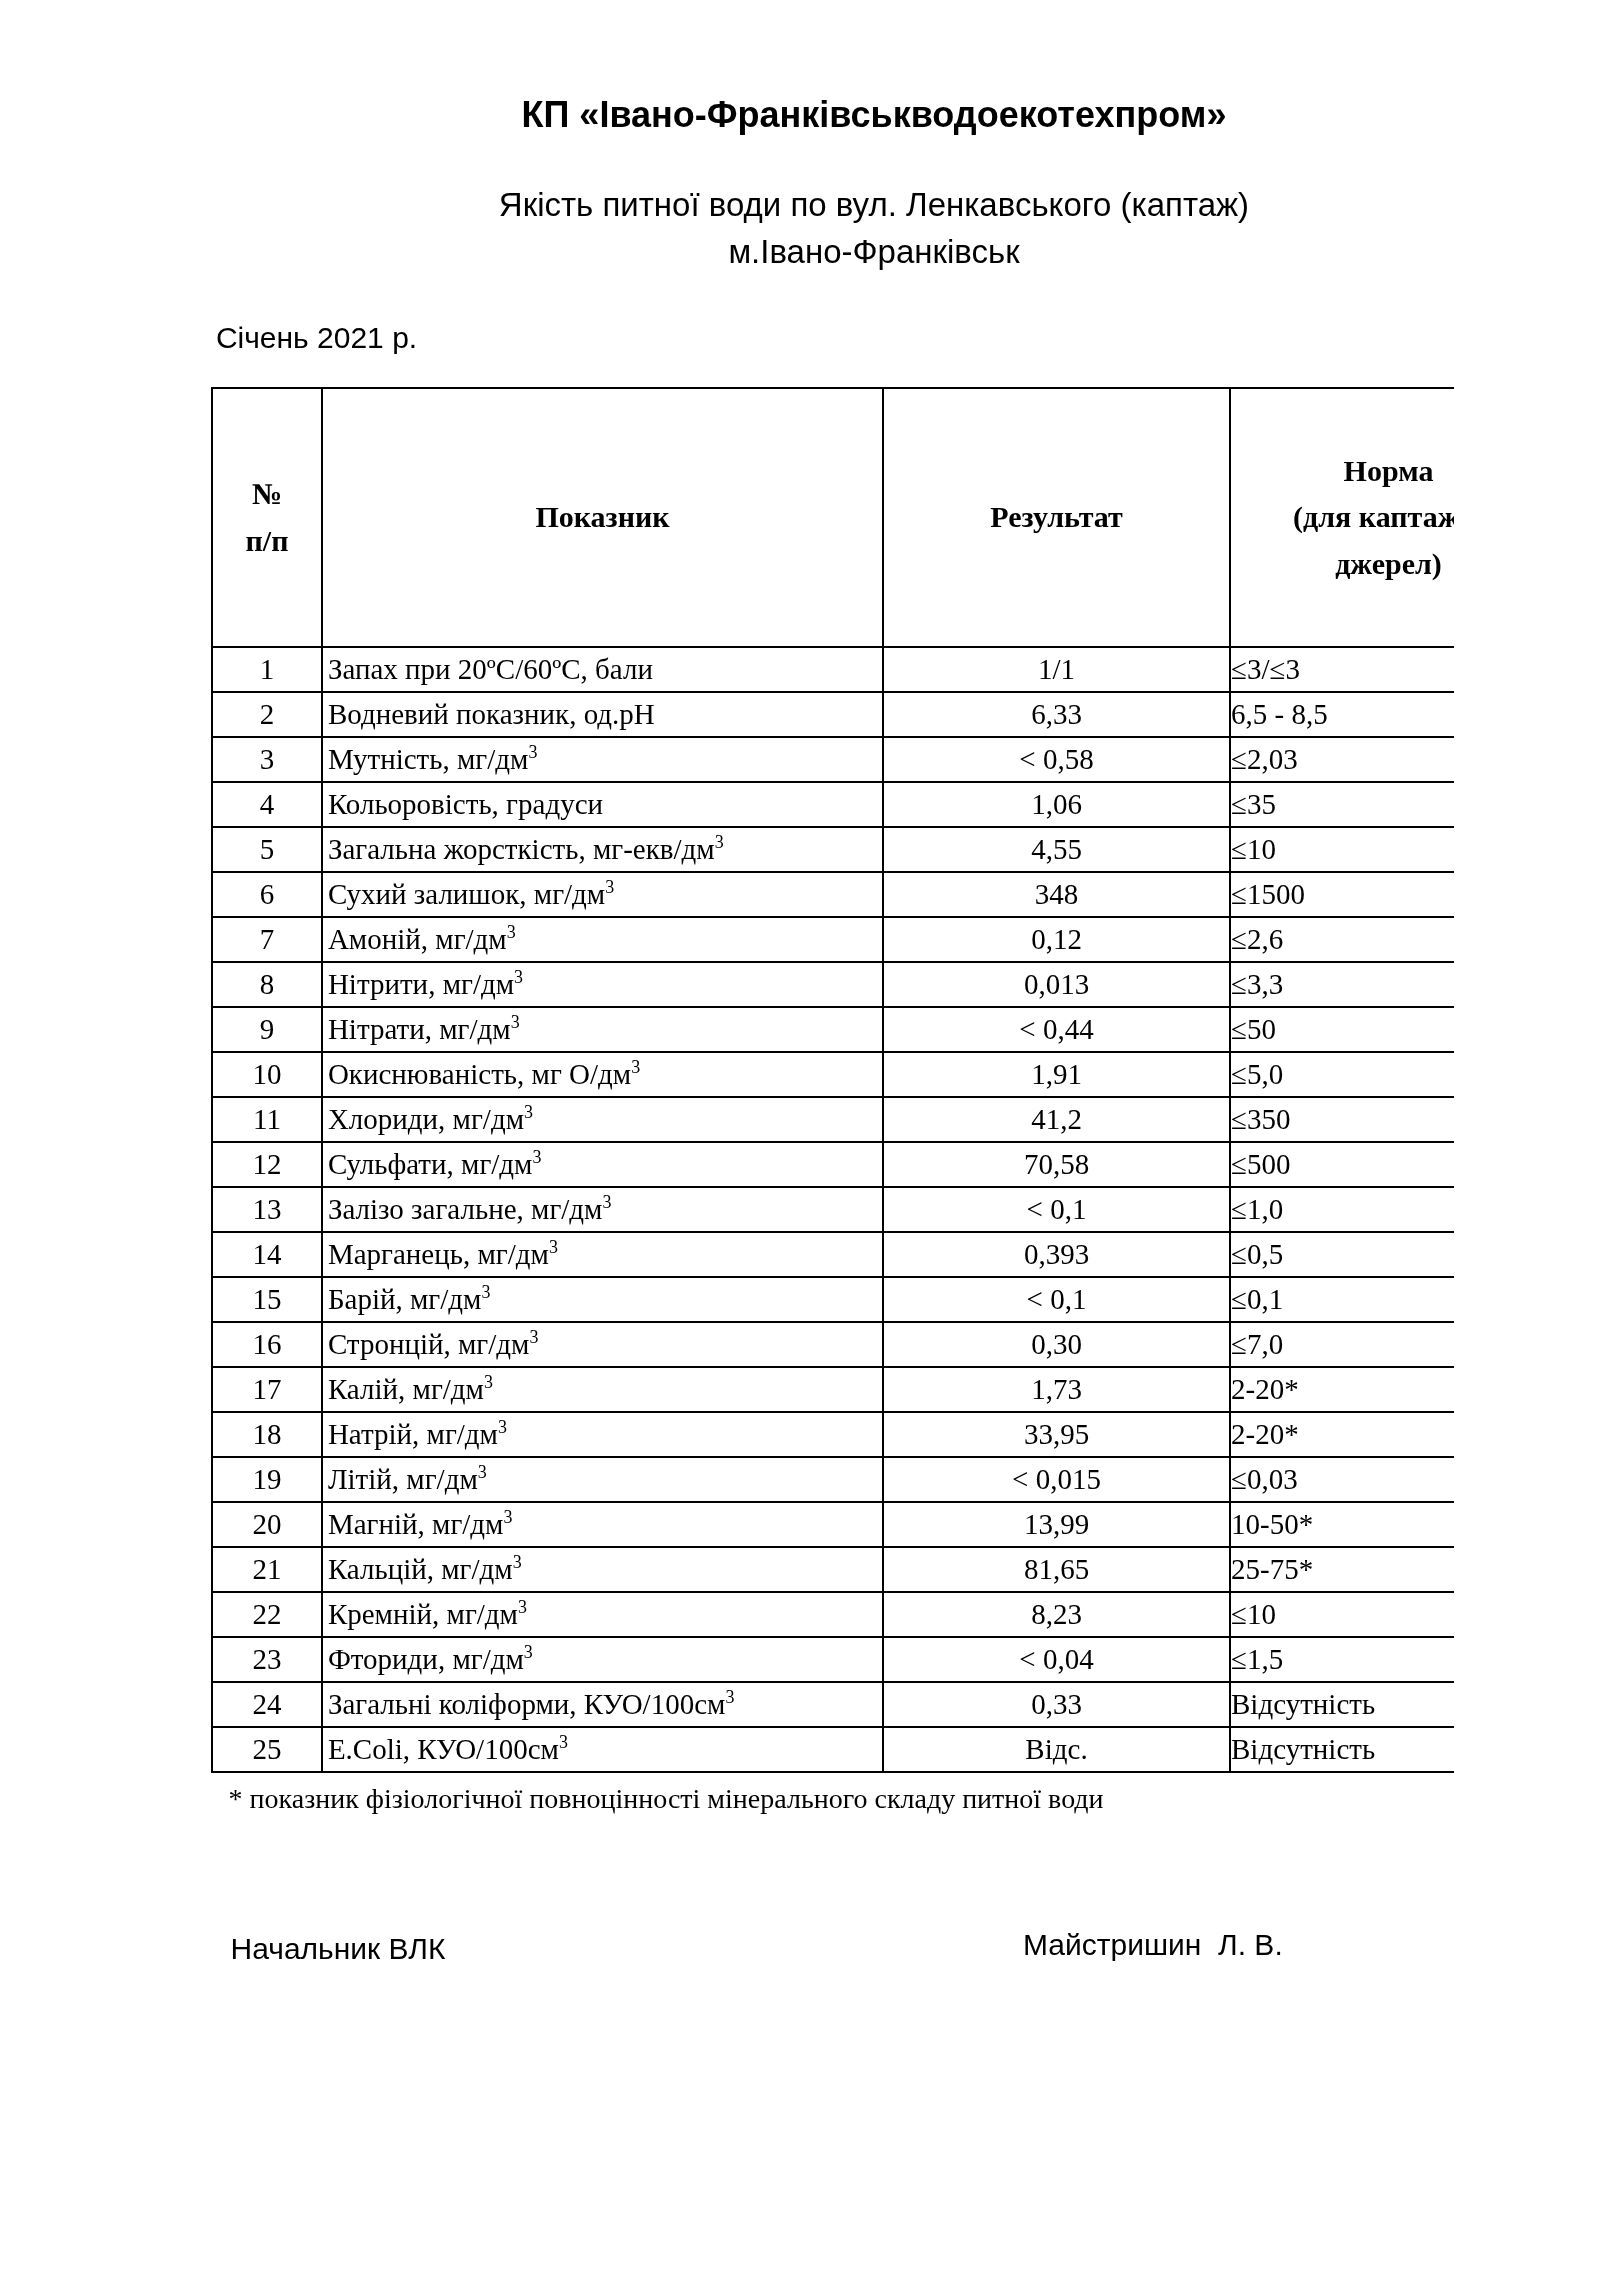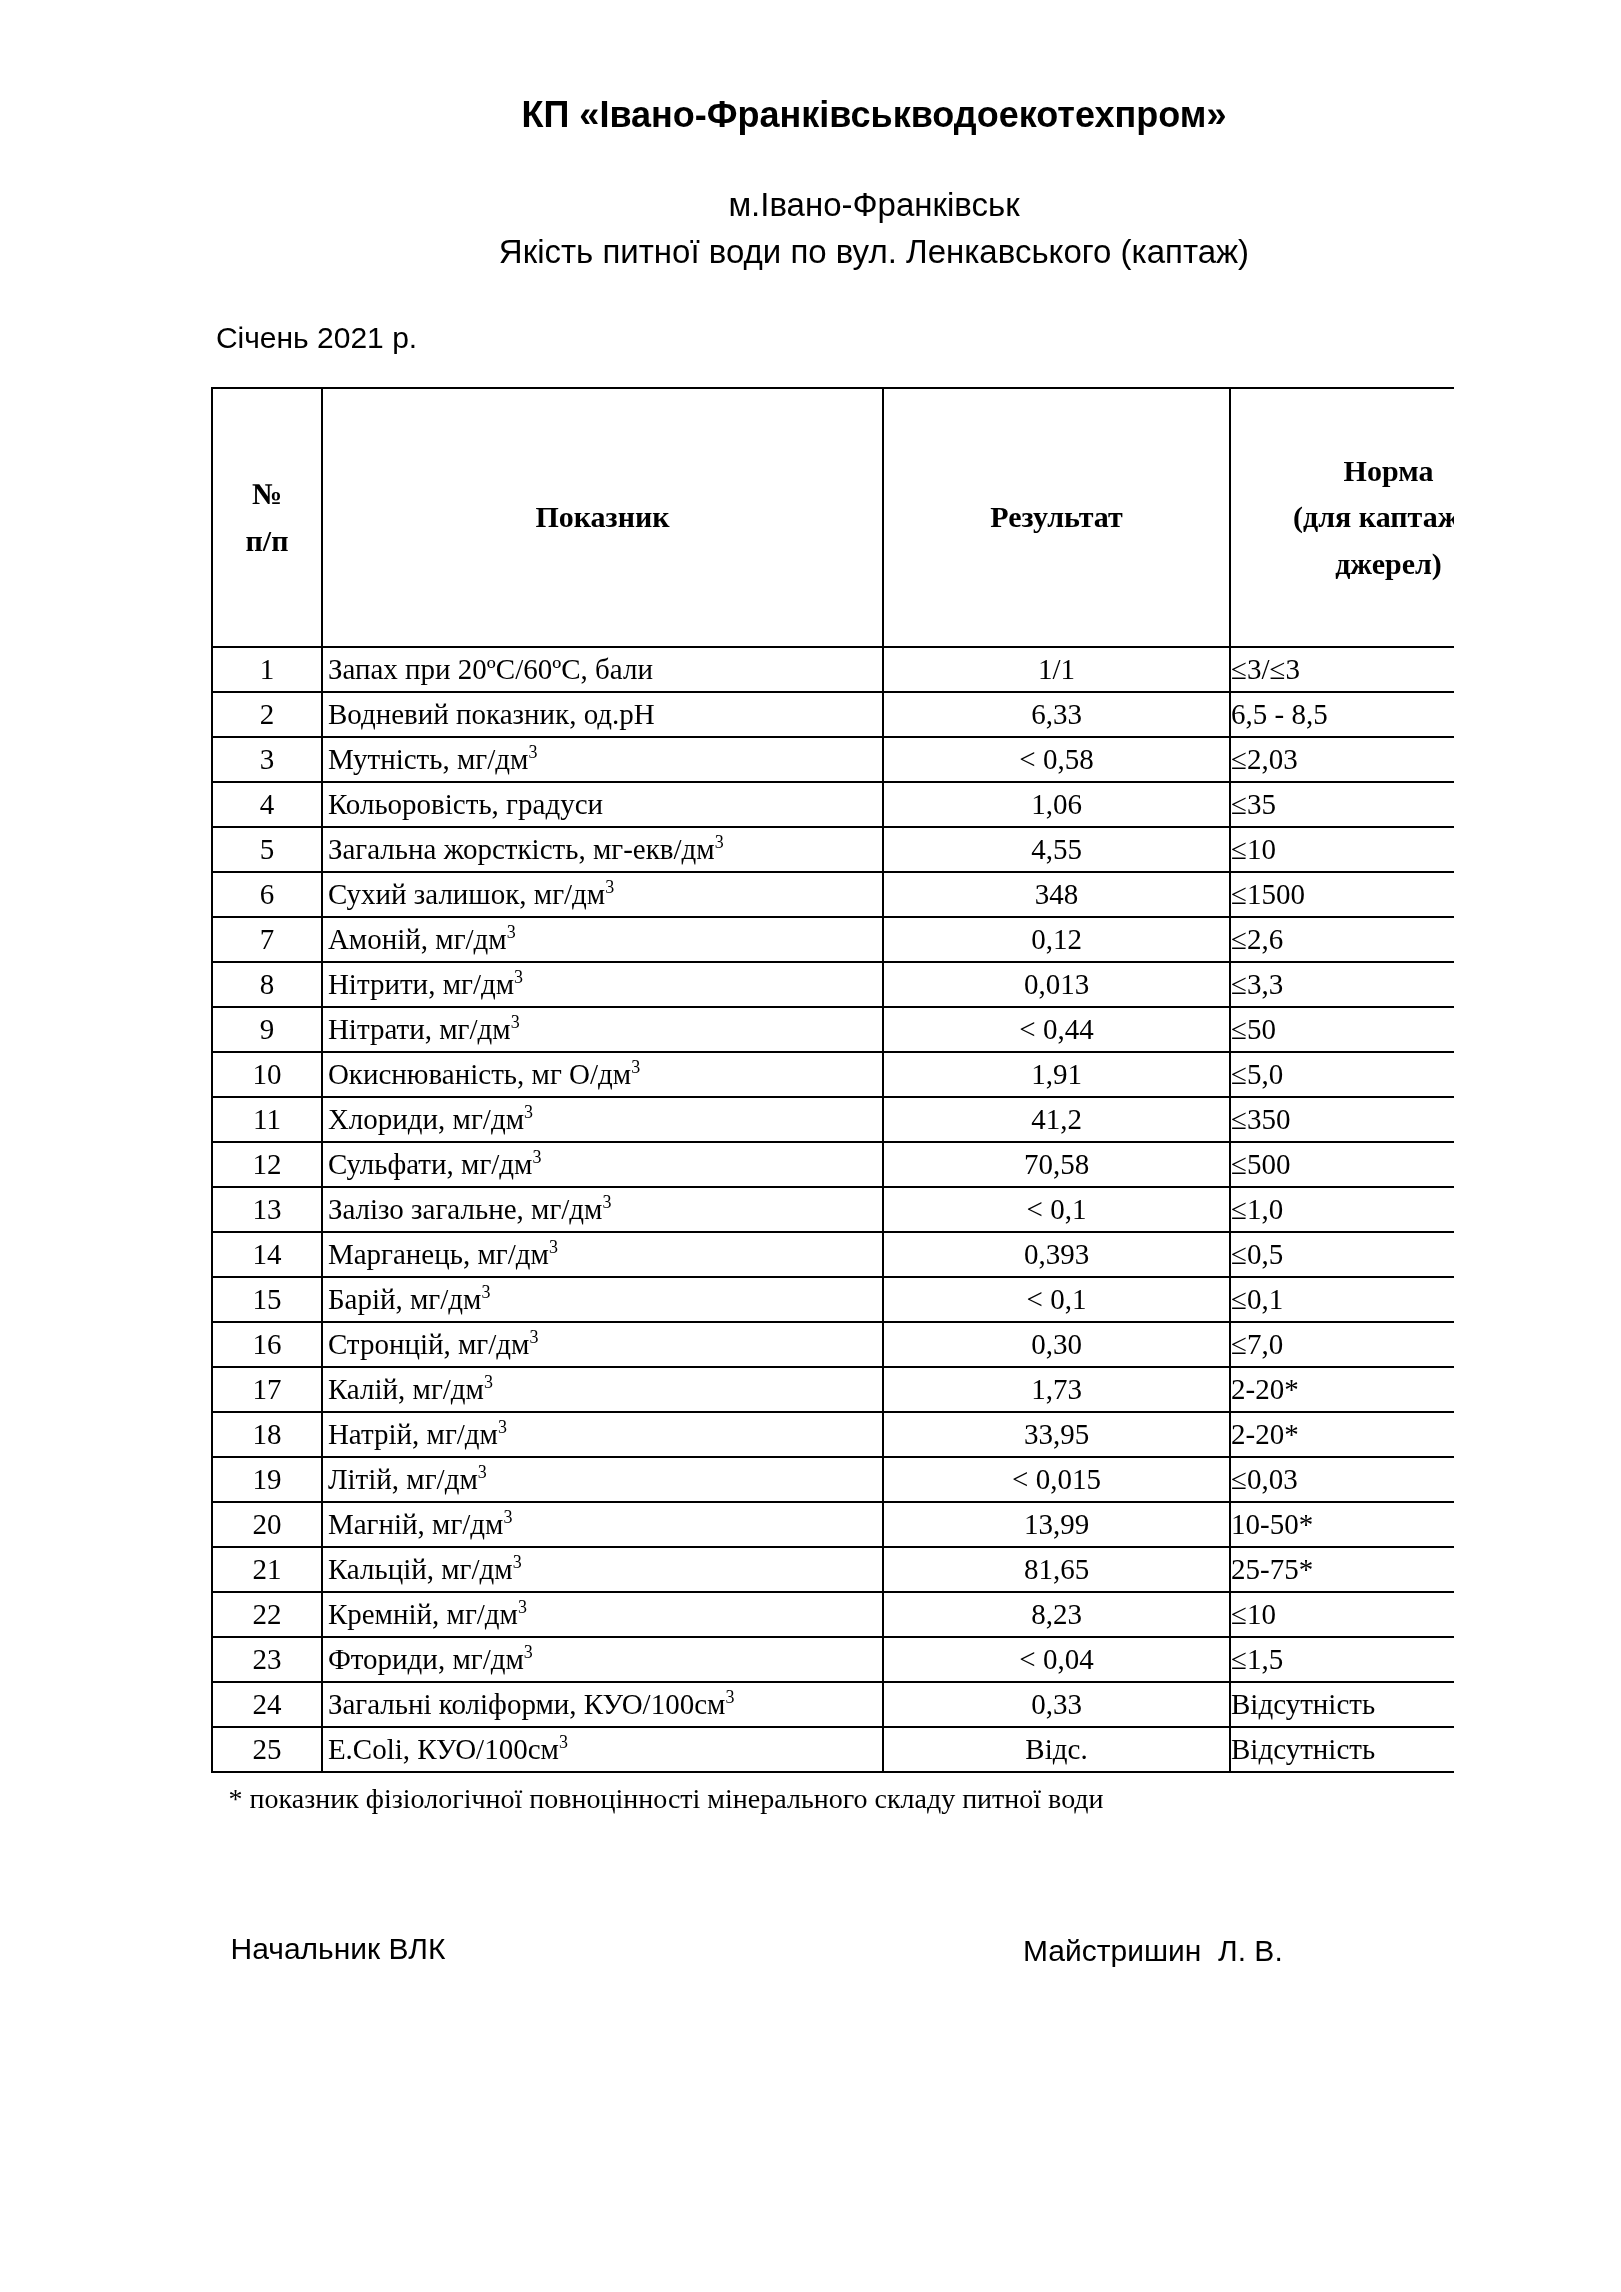--- a/index.html
+++ b/index.html
@@ -77,33 +77,33 @@
 
   .signature {
     position:relative;
     margin-left:211px;
     width:1326px;
     height:39px;
     margin-top:106px;
     font:400 30px/37px "Liberation Sans", sans-serif;
   }
   .sig-left  { position:absolute; left:19.6px;  top:8px; white-space:pre; }
-  .sig-right { position:absolute; left:812px; top:10px; white-space:pre;text-align:center; }
+  .sig-right { position:absolute; left:812px; top:4px; white-space:pre;text-align:center; }
 </style>
 </head>
 <body>
 
 <div class="page">
 
   <div class="content">
     <div class="company">КП «Івано-Франківськводоекотехпром»</div>
 
     <div class="subtitle">
+      <div>Якість питної води по вул. Ленкавського (каптаж)</div>
       <div>м.Івано-Франківськ</div>
-      <div>Якість питної води по вул. Ленкавського (каптаж)</div>
     </div>
 
     <div class="date">Січень 2021 р.</div>
 
     <table class="data-table">
       <thead>
         <tr>
           <th class="col-num">
             <div>№</div>
             <div>п/п</div>

